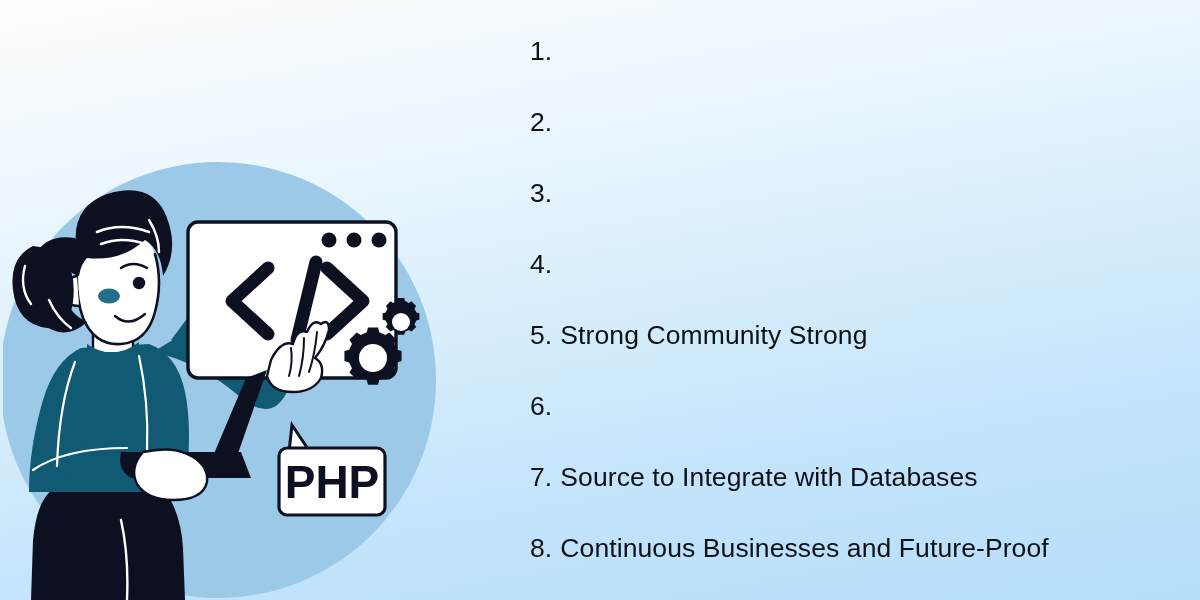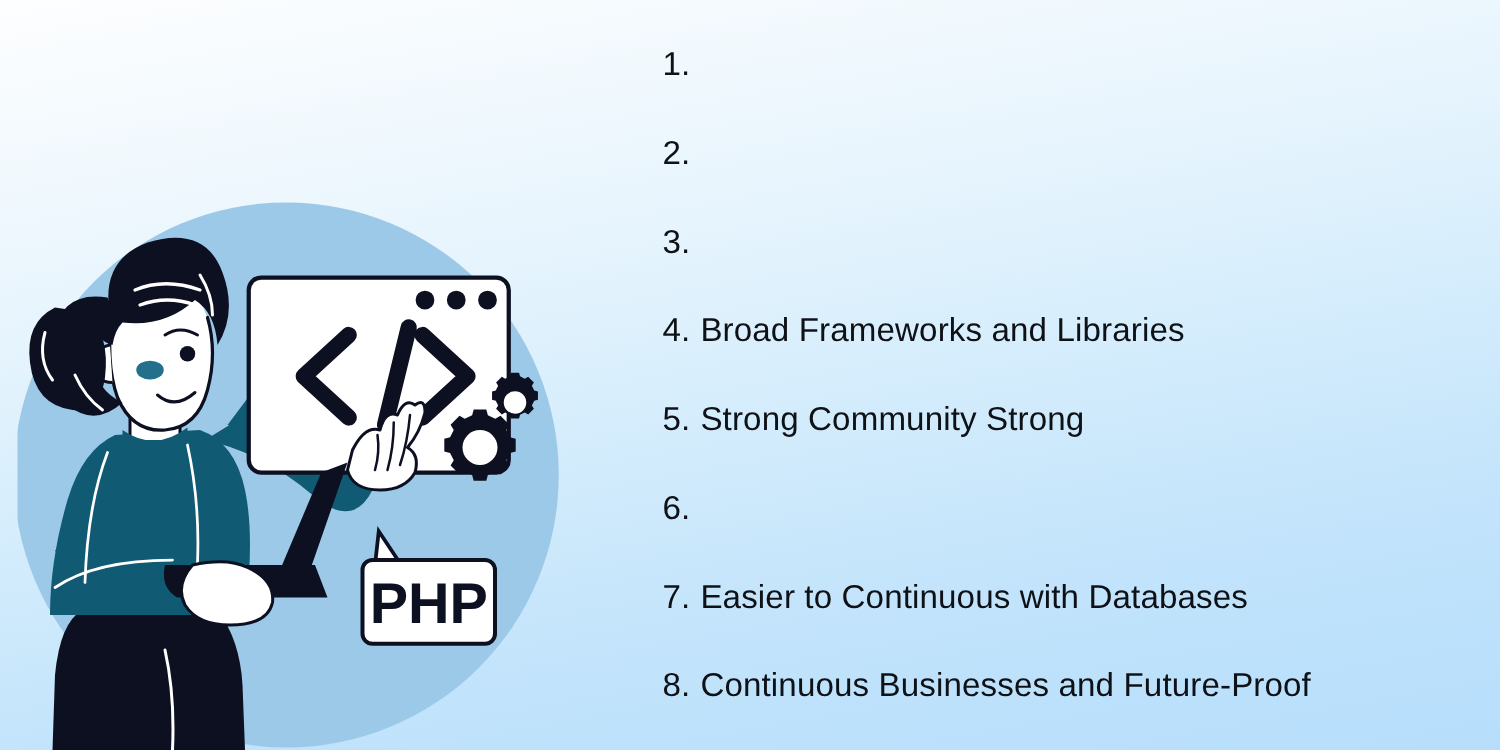--- a/index.html
+++ b/index.html
@@ -24,21 +24,21 @@
         #e6f4fd 34%,
         #d3ecfc 55%,
         #c3e4fb 74%,
         #b6defb 100%);
     overflow: hidden;
   }
 
   
   #illustration {
     position: absolute;
-    left: 14px;
+    left: 3px;
     top: 0;
     width: 470px;
     height: 600px;
   }
   #illustration svg {
     display: block;
     width: 470px;
     height: 600px;
   }
 
@@ -223,35 +223,34 @@
     <li class="benefit-item item-2">
       <span class="benefit-num">2.</span>
     </li>
 
     <li class="benefit-item item-3">
       <span class="benefit-num">3.</span>
     </li>
 
     <li class="benefit-item item-4">
       <span class="benefit-num">4.</span>
-      <span class="benefit-text">Broad Frameworks and Libraries</span>
     </li>
 
     <li class="benefit-item item-5">
       <span class="benefit-num">5.</span>
       <span class="benefit-text">Strong Community Strong</span>
     </li>
 
     <li class="benefit-item item-6">
       <span class="benefit-num">6.</span>
     </li>
 
     <li class="benefit-item item-7">
       <span class="benefit-num">7.</span>
-      <span class="benefit-text">Easier to Continuous with Databases</span>
+      <span class="benefit-text">Source to Integrate with Databases</span>
     </li>
 
     <li class="benefit-item item-8">
       <span class="benefit-num">8.</span>
       <span class="benefit-text">Continuous Businesses and Future-Proof</span>
     </li>
 
   </ol>
 
 </div>

